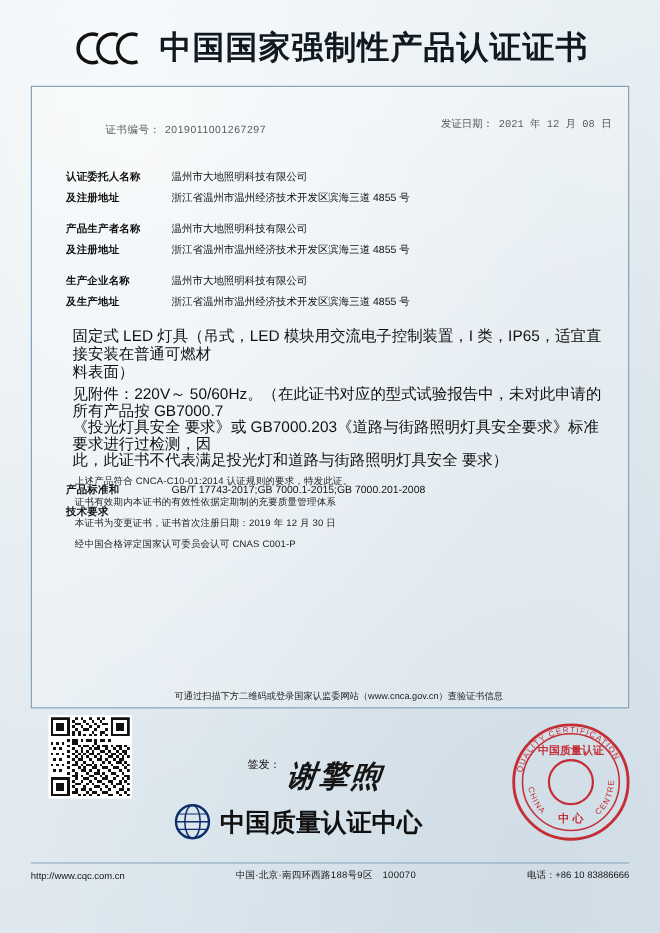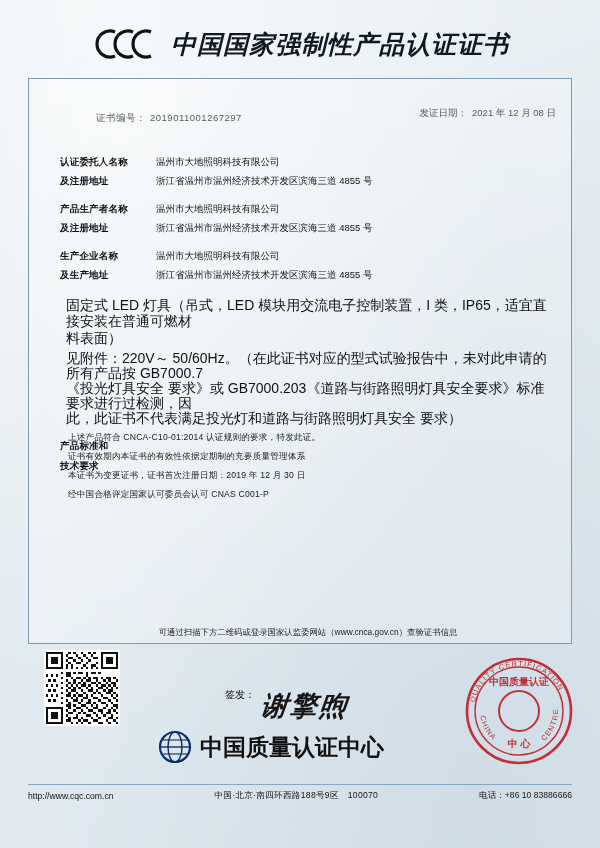--- a/index.html
+++ b/index.html
@@ -52,45 +52,45 @@
     gap: 14px;
   }
   .ccc-logo {
     width: 66px;
     height: 44px;
     position: relative;
     flex: 0 0 auto;
   }
   .ccc-logo svg { display:block; }
   .title {
-    font-size: 25px;
+    font-size: 29px;
     font-weight: bold;
     letter-spacing: 1px;
     color: #101820;
     white-space: nowrap;
-    font-style: italic;
   }
   
   .cert-no {
     position: absolute;
     left: 96px;
     top: 112px;
     font-size: 9.5px;
     color: #1a1a1a;
     letter-spacing: 0.5px;
   }
   .cert-no .lbl { margin-right: 4px; font-family: Liberation Serif, serif; }
   .dates {
     position: absolute;
     right: 44px;
     top: 104px;
     font-size: 9.5px;
     color: #1a1a1a;
     text-align: center;
     line-height: 18px;
+    font-family: Liberation Mono, monospace;
   }
   .dates div { white-space: nowrap; }
   .dates .lbl { margin-right: 5px; }
 
   
   .fields {
     position: absolute;
     left: 60px;
     top: 152px;
     width: 490px;
@@ -333,20 +333,23 @@
           <div>《投光灯具安全 要求》或 GB7000.203《道路与街路照明灯具安全要求》标准要求进行过检测，因</div>
           <div>此，此证书不代表满足投光灯和道路与街路照明灯具安全 要求）</div>
         </div>
       </div>
     </div>
 
     <div class="grp std">
       <div class="labels">
         <div>产品标准和</div>
         <div>技术要求</div>
+      </div>
+      <div class="vals">
+        <div>GB/T 17743-2017;GB 7000.1-2015;GB 7000.201-2008</div>
       </div>
     </div>
 
   </div>
 
   <div class="paras">
     <div>上述产品符合 CNCA-C10-01:2014 认证规则的要求，特发此证。</div>
     <div>证书有效期内本证书的有效性依据定期制的充要质量管理体系</div>
     <div>本证书为变更证书，证书首次注册日期：2019 年 12 月 30 日</div>
     <div>经中国合格评定国家认可委员会认可 CNAS C001-P</div>

